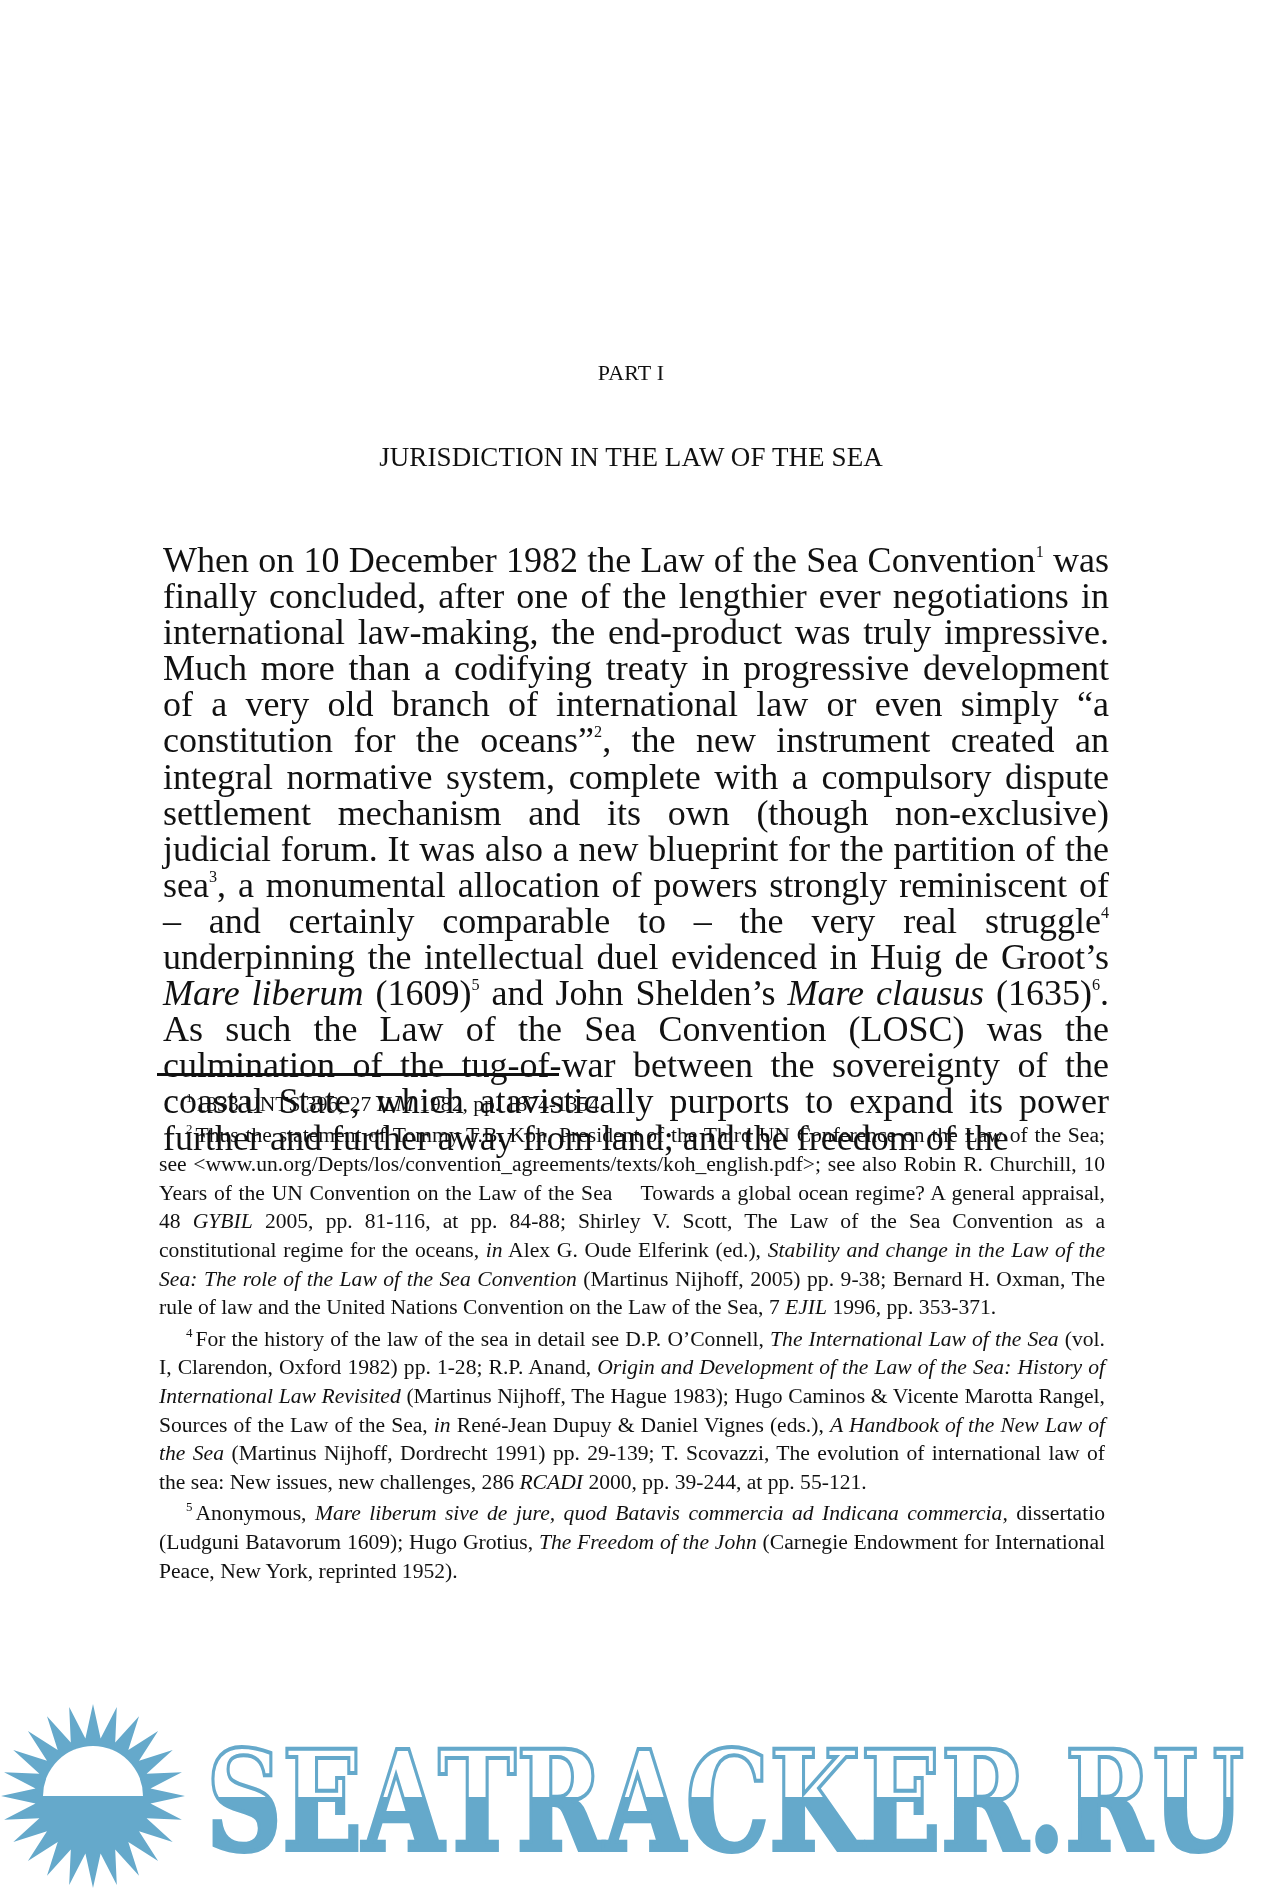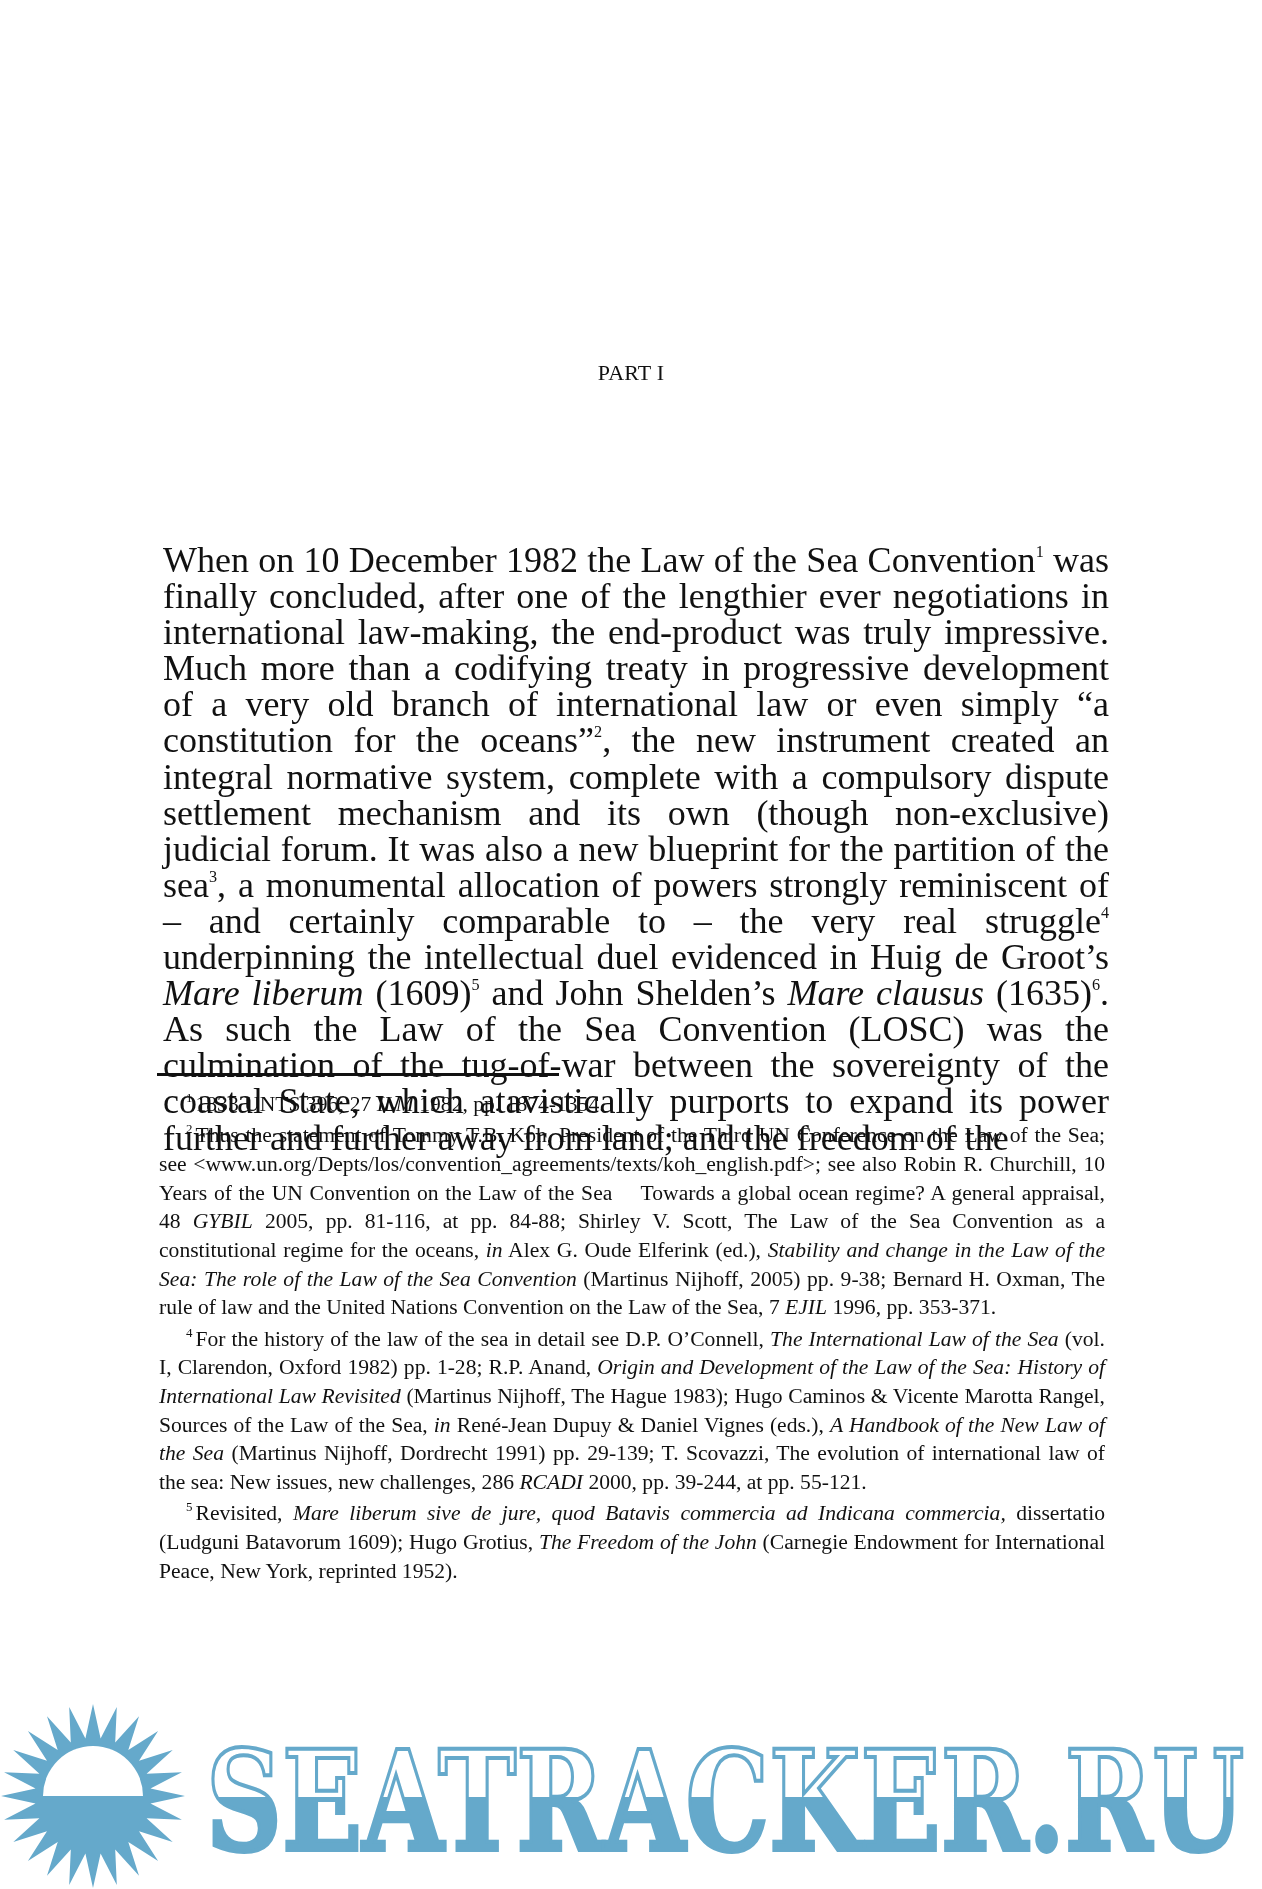--- a/index.html
+++ b/index.html
@@ -28,30 +28,31 @@
   .footnote i { font-style: italic; }
 
   .watermark { position: absolute; left: 0; top: 1700px; width: 1262px; height: 189px; }
 </style>
 </head>
 <body>
 
 <div class="page">
 
   <div class="part-label">PART I</div>
+  <div class="part-title">JURISDICTION IN THE LAW OF THE SEA</div>
 
   <p class="body-text" id="body-text"><span>When on 10 December 1982 the Law of the Sea Convention</span><sup class="fn">1</sup><span> was finally concluded, after one of the lengthier ever negotiations in international law-making, the end-product was truly impressive. Much more than a codifying treaty in progressive development of a very old branch of international law or even simply “a constitution for the oceans”</span><sup class="fn">2</sup><span>, the new instrument created an integral normative system, complete with a compulsory dispute settle­ment mechanism and its own (though non-exclusive) judicial forum. It was also a new blueprint for the partition of the sea</span><sup class="fn">3</sup><span>, a monumental allocation of powers strongly reminiscent of – and certainly comparable to – the very real struggle</span><sup class="fn">4</sup><span> underpinning the intellectual duel evidenced in Huig de Groot’s </span><i>Mare liberum</i><span> (1609)</span><sup class="fn">5</sup><span> and John Shelden’s </span><i>Mare clausus</i><span> (1635)</span><sup class="fn">6</sup><span>. As such the Law of the Sea Convention (LOSC) was the culmination of the tug-of-war between the sovereignty of the coastal State, which atavistically purports to expand its power further and further away from land; and the freedom of the</span></p>
 
   <div class="footnote-rule"></div>
 
   <div class="footnotes" id="footnotes">
       <p class="footnote"><sup>1</sup><span>1833 UNTS 396; 27 </span><i>ILM</i><span> 1982, pp. 1874-1354.</span></p>
       <p class="footnote"><sup>2</sup><span>Thus the statement of Tommy T.B. Koh, President of the Third UN Conference on the Law of the Sea; see &lt;www.un.org/Depts/los/convention_agreements/texts/koh_english.pdf&gt;; see also Robin R. Churchill, 10 Years of the UN Convention on the Law of the Sea  Towards a global ocean regime? A general appraisal, 48 </span><i>GYBIL</i><span> 2005, pp. 81-116, at pp. 84-88; Shirley V. Scott, The Law of the Sea Convention as a constitutional regime for the oceans, </span><i>in</i><span> Alex G. Oude Elferink (ed.), </span><i>Stability and change in the Law of the Sea: The role of the Law of the Sea Convention</i><span> (Martinus Nijhoff, 2005) pp. 9-38; Bernard H. Oxman, The rule of law and the United Nations Convention on the Law of the Sea, 7 </span><i>EJIL</i><span> 1996, pp. 353-371.</span></p>
       <p class="footnote"><sup>4</sup><span>For the history of the law of the sea in detail see D.P. O’Connell, </span><i>The International Law of the Sea</i><span> (vol. I, Clarendon, Oxford 1982) pp. 1-28; R.P. Anand, </span><i>Origin and Development of the Law of the Sea: History of International Law Revisited</i><span> (Martinus Nijhoff, The Hague 1983); Hugo Caminos &amp; Vicente Marotta Rangel, Sources of the Law of the Sea, </span><i>in</i><span> René-Jean Dupuy &amp; Daniel Vignes (eds.), </span><i>A Handbook of the New Law of the Sea</i><span> (Martinus Ni­jhoff, Dordrecht 1991) pp. 29-139; T. Scovazzi, The evolution of international law of the sea: New issues, new challenges, 286 </span><i>RCADI</i><span> 2000, pp. 39-244, at pp. 55-121.</span></p>
-      <p class="footnote"><sup>5</sup><span>Revisited, </span><i>Mare liberum sive de jure, quod Batavis commercia ad Indicana commercia,</i><span> dissertatio (Ludguni Batavorum 1609); Hugo Grotius, </span><i>The Freedom of the John</i><span> (Carnegie Endowment for International Peace, New York, reprinted 1952).</span></p>
+      <p class="footnote"><sup>5</sup><span>Anonymous, </span><i>Mare liberum sive de jure, quod Batavis commercia ad Indicana commercia,</i><span> dissertatio (Ludguni Batavorum 1609); Hugo Grotius, </span><i>The Freedom of the John</i><span> (Carnegie Endowment for International Peace, New York, reprinted 1952).</span></p>
     </div>
 
   <svg class="watermark" viewBox="0 1700 1262 189" width="1262" height="189">
     <defs>
       <clipPath id="wm-top">
           <rect x="0" y="1700" width="1262" height="97"></rect>
         </clipPath>
       <clipPath id="wm-bottom">
           <rect x="0" y="1797" width="1262" height="92"></rect>
         </clipPath>

